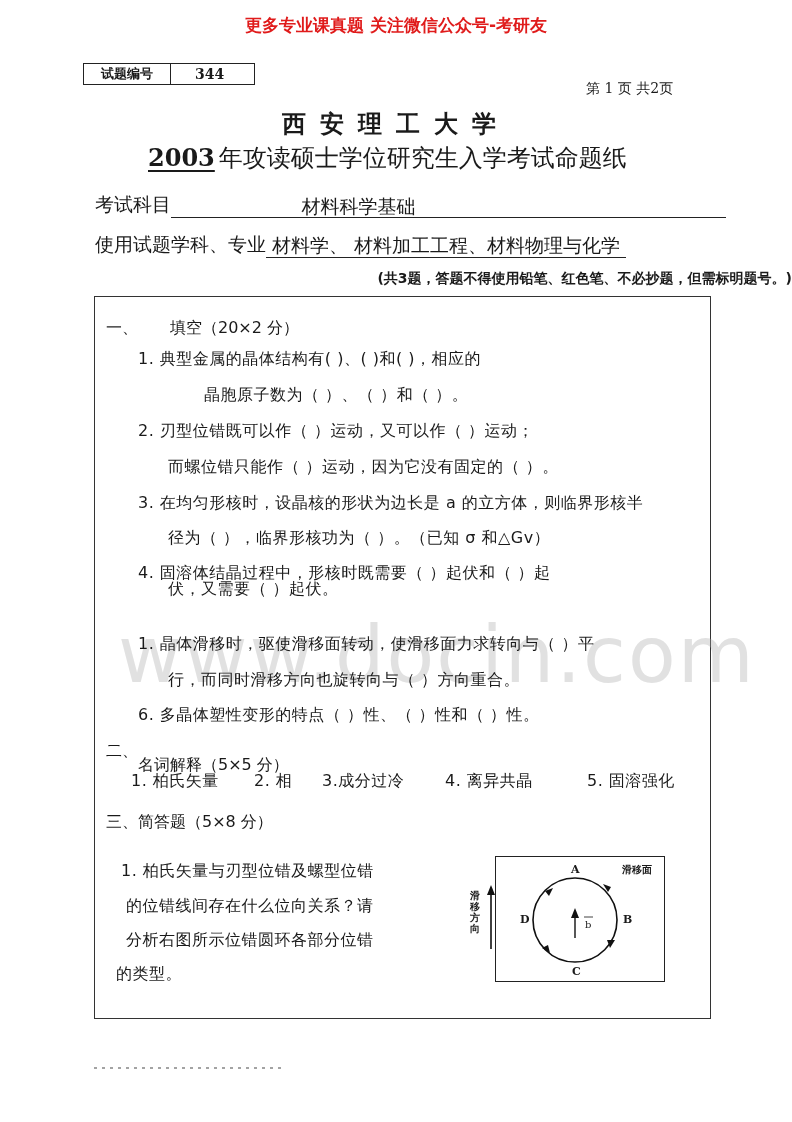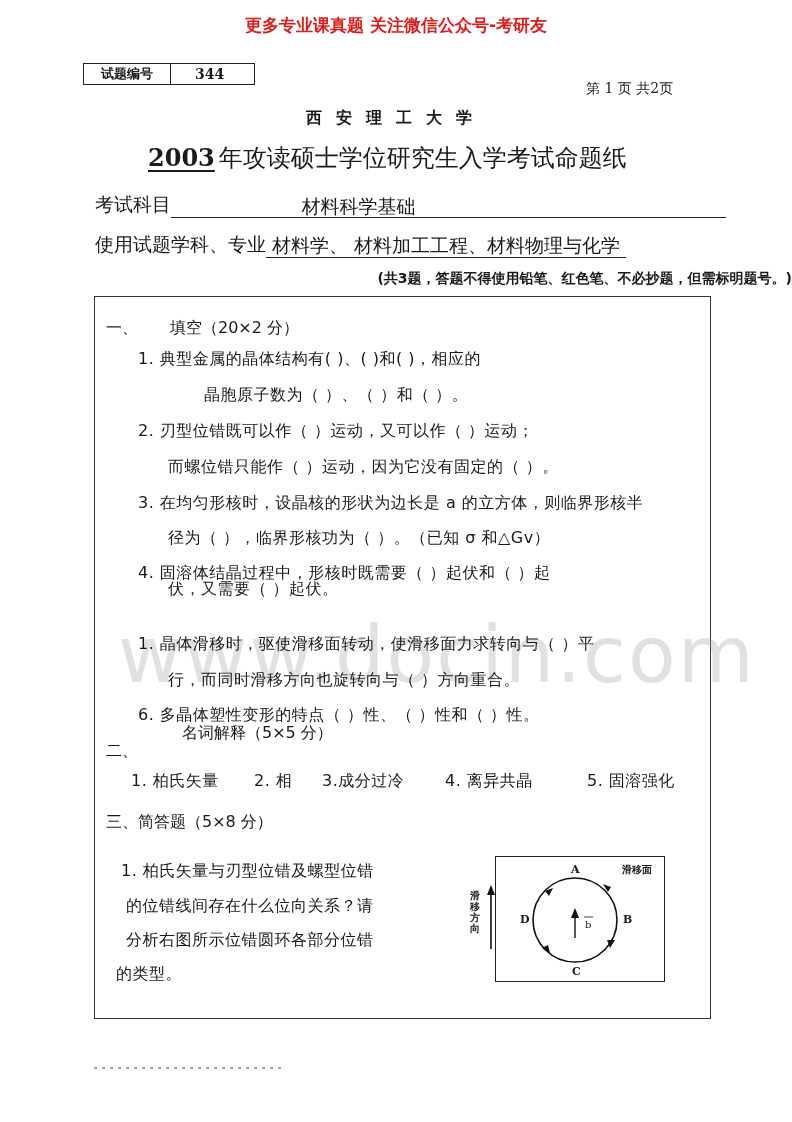--- a/index.html
+++ b/index.html
@@ -7,21 +7,21 @@
            font-family: "DejaVu Serif", "Liberation Serif", serif; color: #1a1a1a; }
     .abs { position: absolute; white-space: nowrap; }
     .banner { left: 0; width: 792px; top: 14px; text-align: center; color: #e01b1b;
               font-family: "DejaVu Sans", "Liberation Sans", sans-serif; font-weight: bold; font-size: 17px; }
     .codebox { left: 83px; top: 63px; width: 170px; height: 20px; border: 1.5px solid #222;
                display: flex; font-size: 14px; font-weight: bold; }
     .codebox .k { width: 86px; border-right: 1.5px solid #222; text-align: center; line-height: 20px;
                   font-family: "DejaVu Sans", sans-serif; font-size: 13px; }
     .codebox .v { flex: 1; text-align: left; padding-left: 24px; line-height: 20px; }
     .pageinfo { left: 586px; top: 80px; font-size: 14px; }
-    .school { left: 0; width: 792px; top: 108px; text-align: center; font-size: 16px; font-weight: bold; letter-spacing: 14px; }
+    .school { left: 0; width: 792px; top: 108px; text-align: center; font-size: 24px; font-weight: bold; letter-spacing: 14px; }
     .exam-title { left: 138px; top: 142px; font-size: 24px; }
     .exam-title .yr { font-weight: bold; text-decoration: underline; text-underline-offset: 4px; padding: 0 4px 0 10px; }
     .row { left: 95px; font-size: 19px; }
     .subj { top: 192px; }
     .subj .line { display: inline-block; width: 555px; border-bottom: 1.5px solid #222; text-align: center;
                   padding-right: 180px; box-sizing: border-box; vertical-align: bottom; height: 24px; }
     .major { top: 232px; }
     .major .line { display: inline-block; border-bottom: 1.5px solid #222; padding: 0 6px; height: 24px; vertical-align: bottom; }
     .note { left: 0; width: 792px; text-align: right; top: 270px; font-size: 14px; font-weight: bold;
             font-family: "DejaVu Sans", sans-serif; }
@@ -75,21 +75,21 @@
 <div class="abs q" style="left:168px; top:457px;">而螺位错只能作（          ）运动，因为它没有固定的（        ）。</div>
 <div class="abs q" style="left:138px; top:493px;">3. 在均匀形核时，设晶核的形状为边长是 a 的立方体，则临界形核半</div>
 <div class="abs q" style="left:168px; top:528px;">径为（          ），临界形核功为（          ）。（已知 σ 和△Gv）</div>
 <div class="abs q" style="left:138px; top:563px;">4. 固溶体结晶过程中，形核时既需要（        ）起伏和（          ）起</div>
 <div class="abs q" style="left:168px; top:579px;">伏，又需要（          ）起伏。</div>
 <div class="abs q" style="left:138px; top:634px;">1. 晶体滑移时，驱使滑移面转动，使滑移面力求转向与（          ）平</div>
 <div class="abs q" style="left:168px; top:670px;">行，而同时滑移方向也旋转向与（          ）方向重合。</div>
 <div class="abs q" style="left:138px; top:705px;">6. 多晶体塑性变形的特点（      ）性、（        ）性和（          ）性。</div>
 
 <div class="abs sec" style="left:106px; top:741px;">二、</div>
-<div class="abs sec" style="left:138px; top:723px;margin-left:44px;">名词解释（5×5 分）</div>
+<div class="abs sec" style="left:138px; top:755px;">名词解释（5×5 分）</div>
 <div class="abs q" style="left:131px; top:771px;">1. 柏氏矢量</div>
 <div class="abs q" style="left:254px; top:771px;">2. 相</div>
 <div class="abs q" style="left:322px; top:771px;">3.成分过冷</div>
 <div class="abs q" style="left:445px; top:771px;">4. 离异共晶</div>
 <div class="abs q" style="left:587px; top:771px;">5. 固溶强化</div>
 
 <div class="abs sec" style="left:106px; top:812px;">三、</div>
 <div class="abs sec" style="left:138px; top:812px;">简答题（5×8 分）</div>
 <div class="abs q" style="left:121px; top:861px;">1.  柏氏矢量与刃型位错及螺型位错</div>
 <div class="abs q" style="left:126px; top:896px;">的位错线间存在什么位向关系？请</div>

